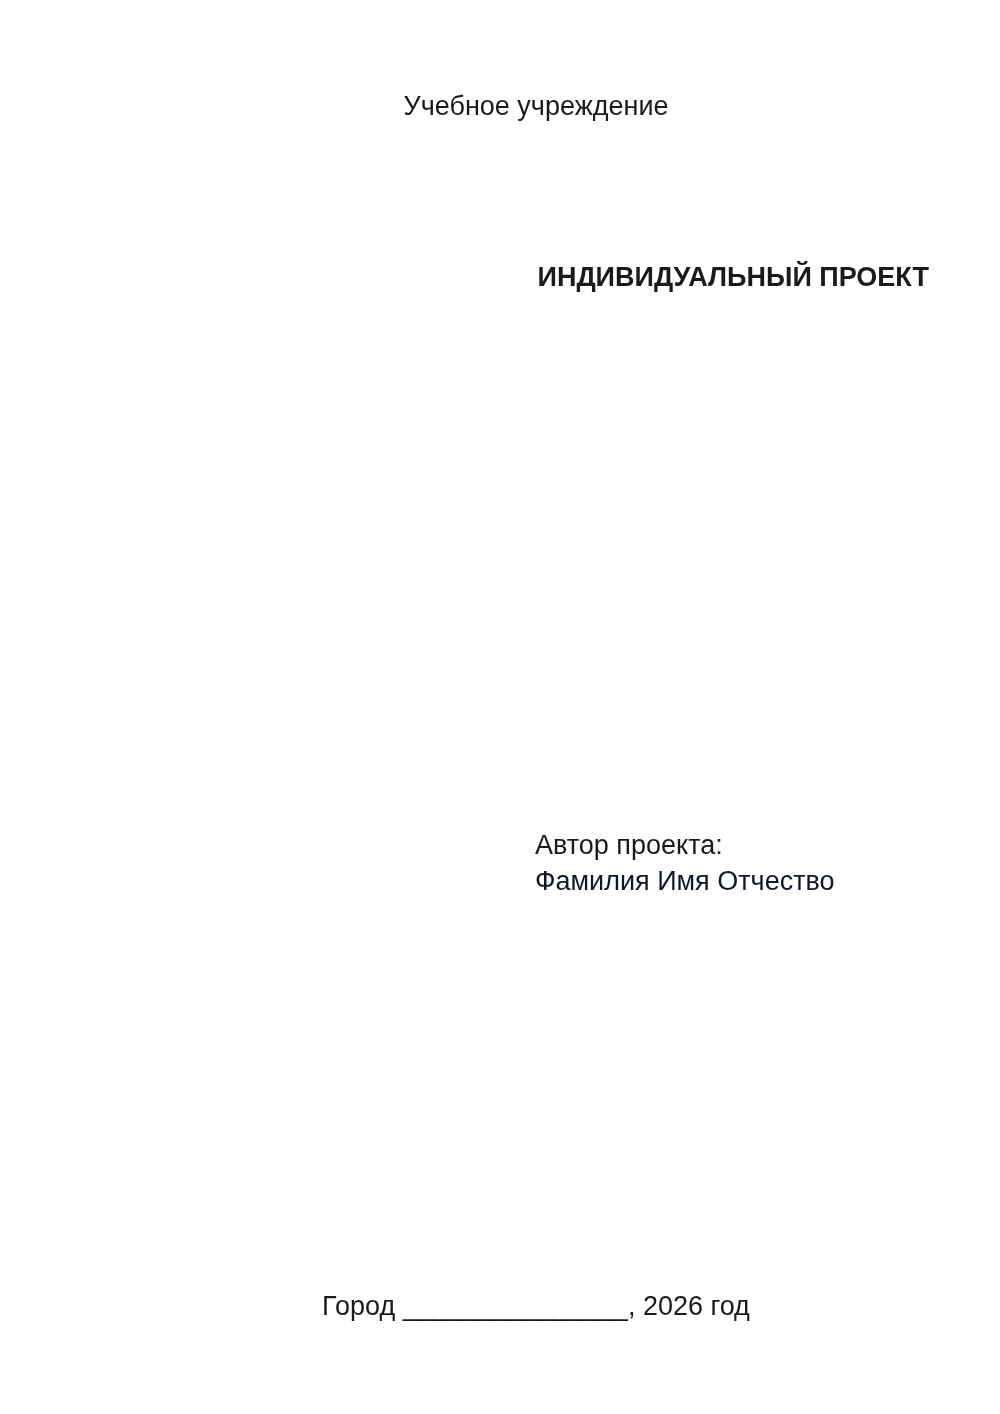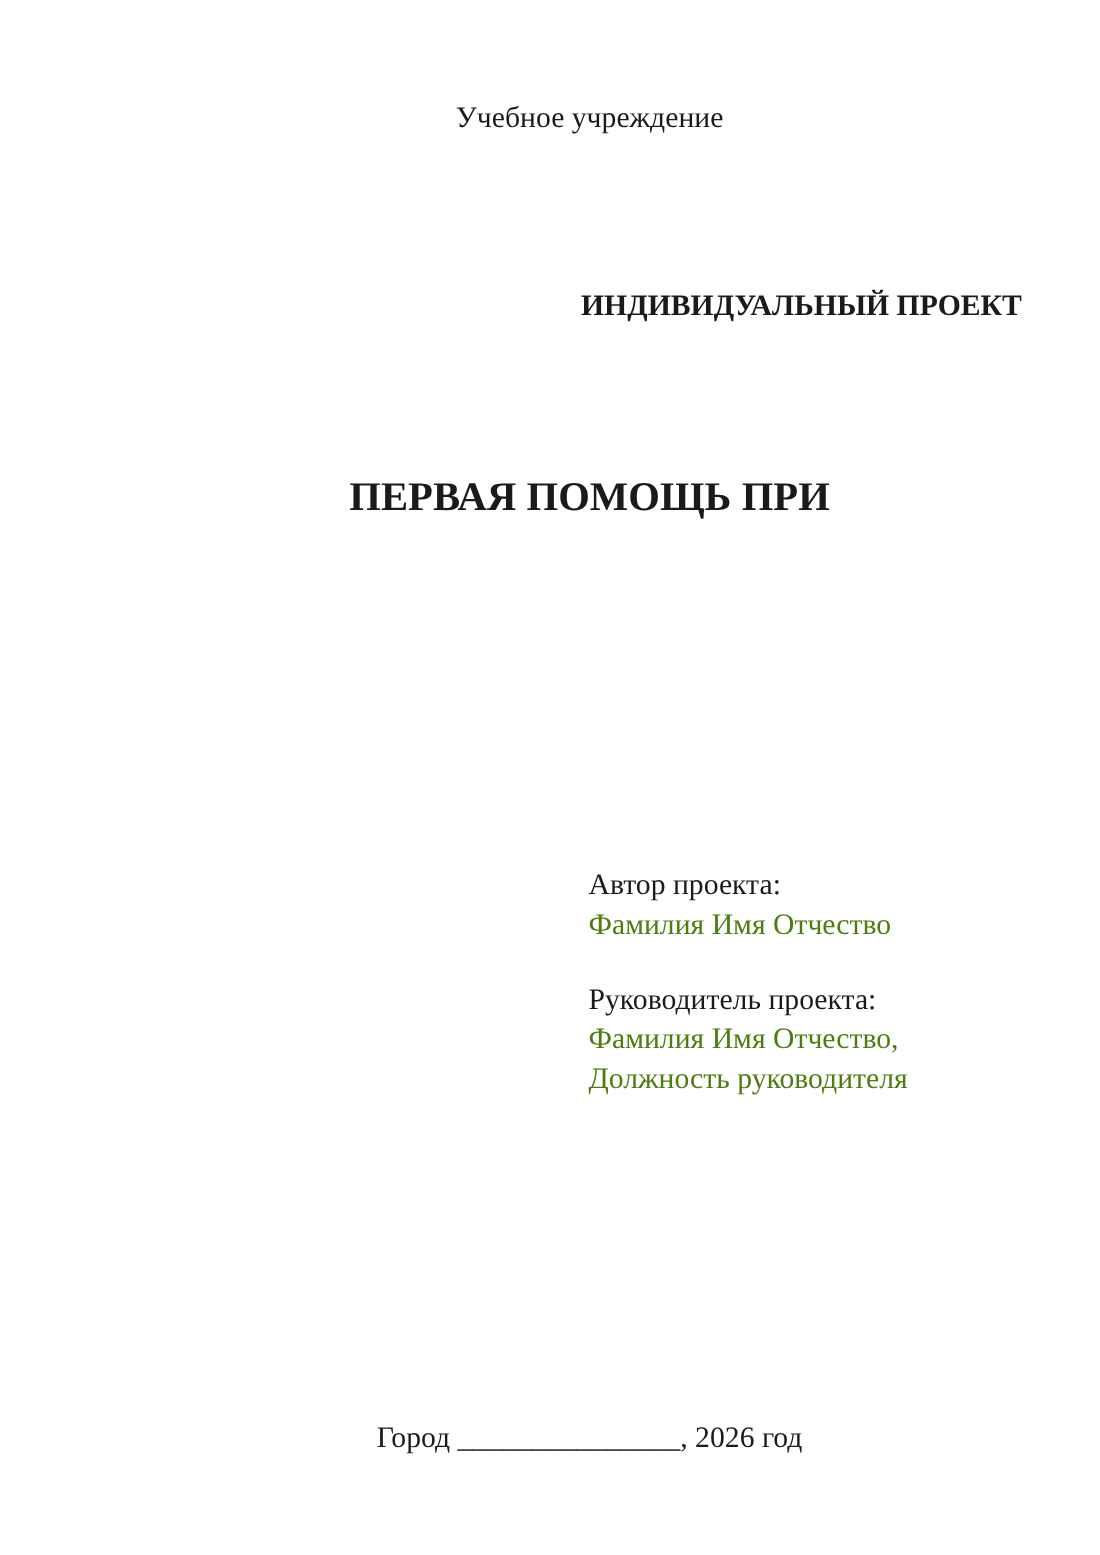--- a/index.html
+++ b/index.html
@@ -5,21 +5,21 @@
   html, body {
     margin: 0;
     padding: 0;
     background: #ffffff;
   }
   .page {
     position: relative;
     width: 1000px;
     height: 1414px;
     background: #ffffff;
-    font-family: Liberation Serif, serif;
+    font-family: Liberation Sans, sans-serif;
     color: #1a1a1a;
     overflow: hidden;
   }
   
   .center-col {
     position: absolute;
     left: 143px;
     width: 786px;
     text-align: center;
   }
@@ -45,23 +45,24 @@
   .credits {
     position: absolute;
     left: 535px;
     top: 786px;
     font-size: 27px;
     line-height: 36px;
     text-align: left;
   }
   .credits .label {
     color: #1a1a1a;
+    margin-top: 41px;
   }
   .credits .muted {
-    color: #4d7c0f;
+    color: #0f172a;
   }
   .supervisor-group {
     margin-top: 32px;
   }
   .footer-line {
     top: 1290px;
     font-size: 27px;
     line-height: 32px;
     text-align: center;
   }
@@ -69,30 +70,24 @@
 </head>
 <body>
 
 <div class="page">
 
   <div class="center-col org-name">Учебное учреждение</div>
 
   <div class="center-col project-type">ИНДИВИДУАЛЬНЫЙ ПРОЕКТ</div>
 
   <div class="center-col main-title">
-    <div>ПЕРВАЯ ПОМОЩЬ ПРИ</div>
   </div>
 
   <div class="credits">
     <div class="author-group">
       <div class="label">Автор проекта:</div>
       <div class="muted">Фамилия Имя Отчество</div>
-    </div>
-    <div class="supervisor-group">
-      <div class="label">Руководитель проекта:</div>
-      <div class="muted">Фамилия Имя Отчество,</div>
-      <div class="muted">Должность руководителя</div>
     </div>
   </div>
 
   <div class="center-col footer-line">Город _______________, 2026 год</div>
 
 </div>
 
 </body></html>

